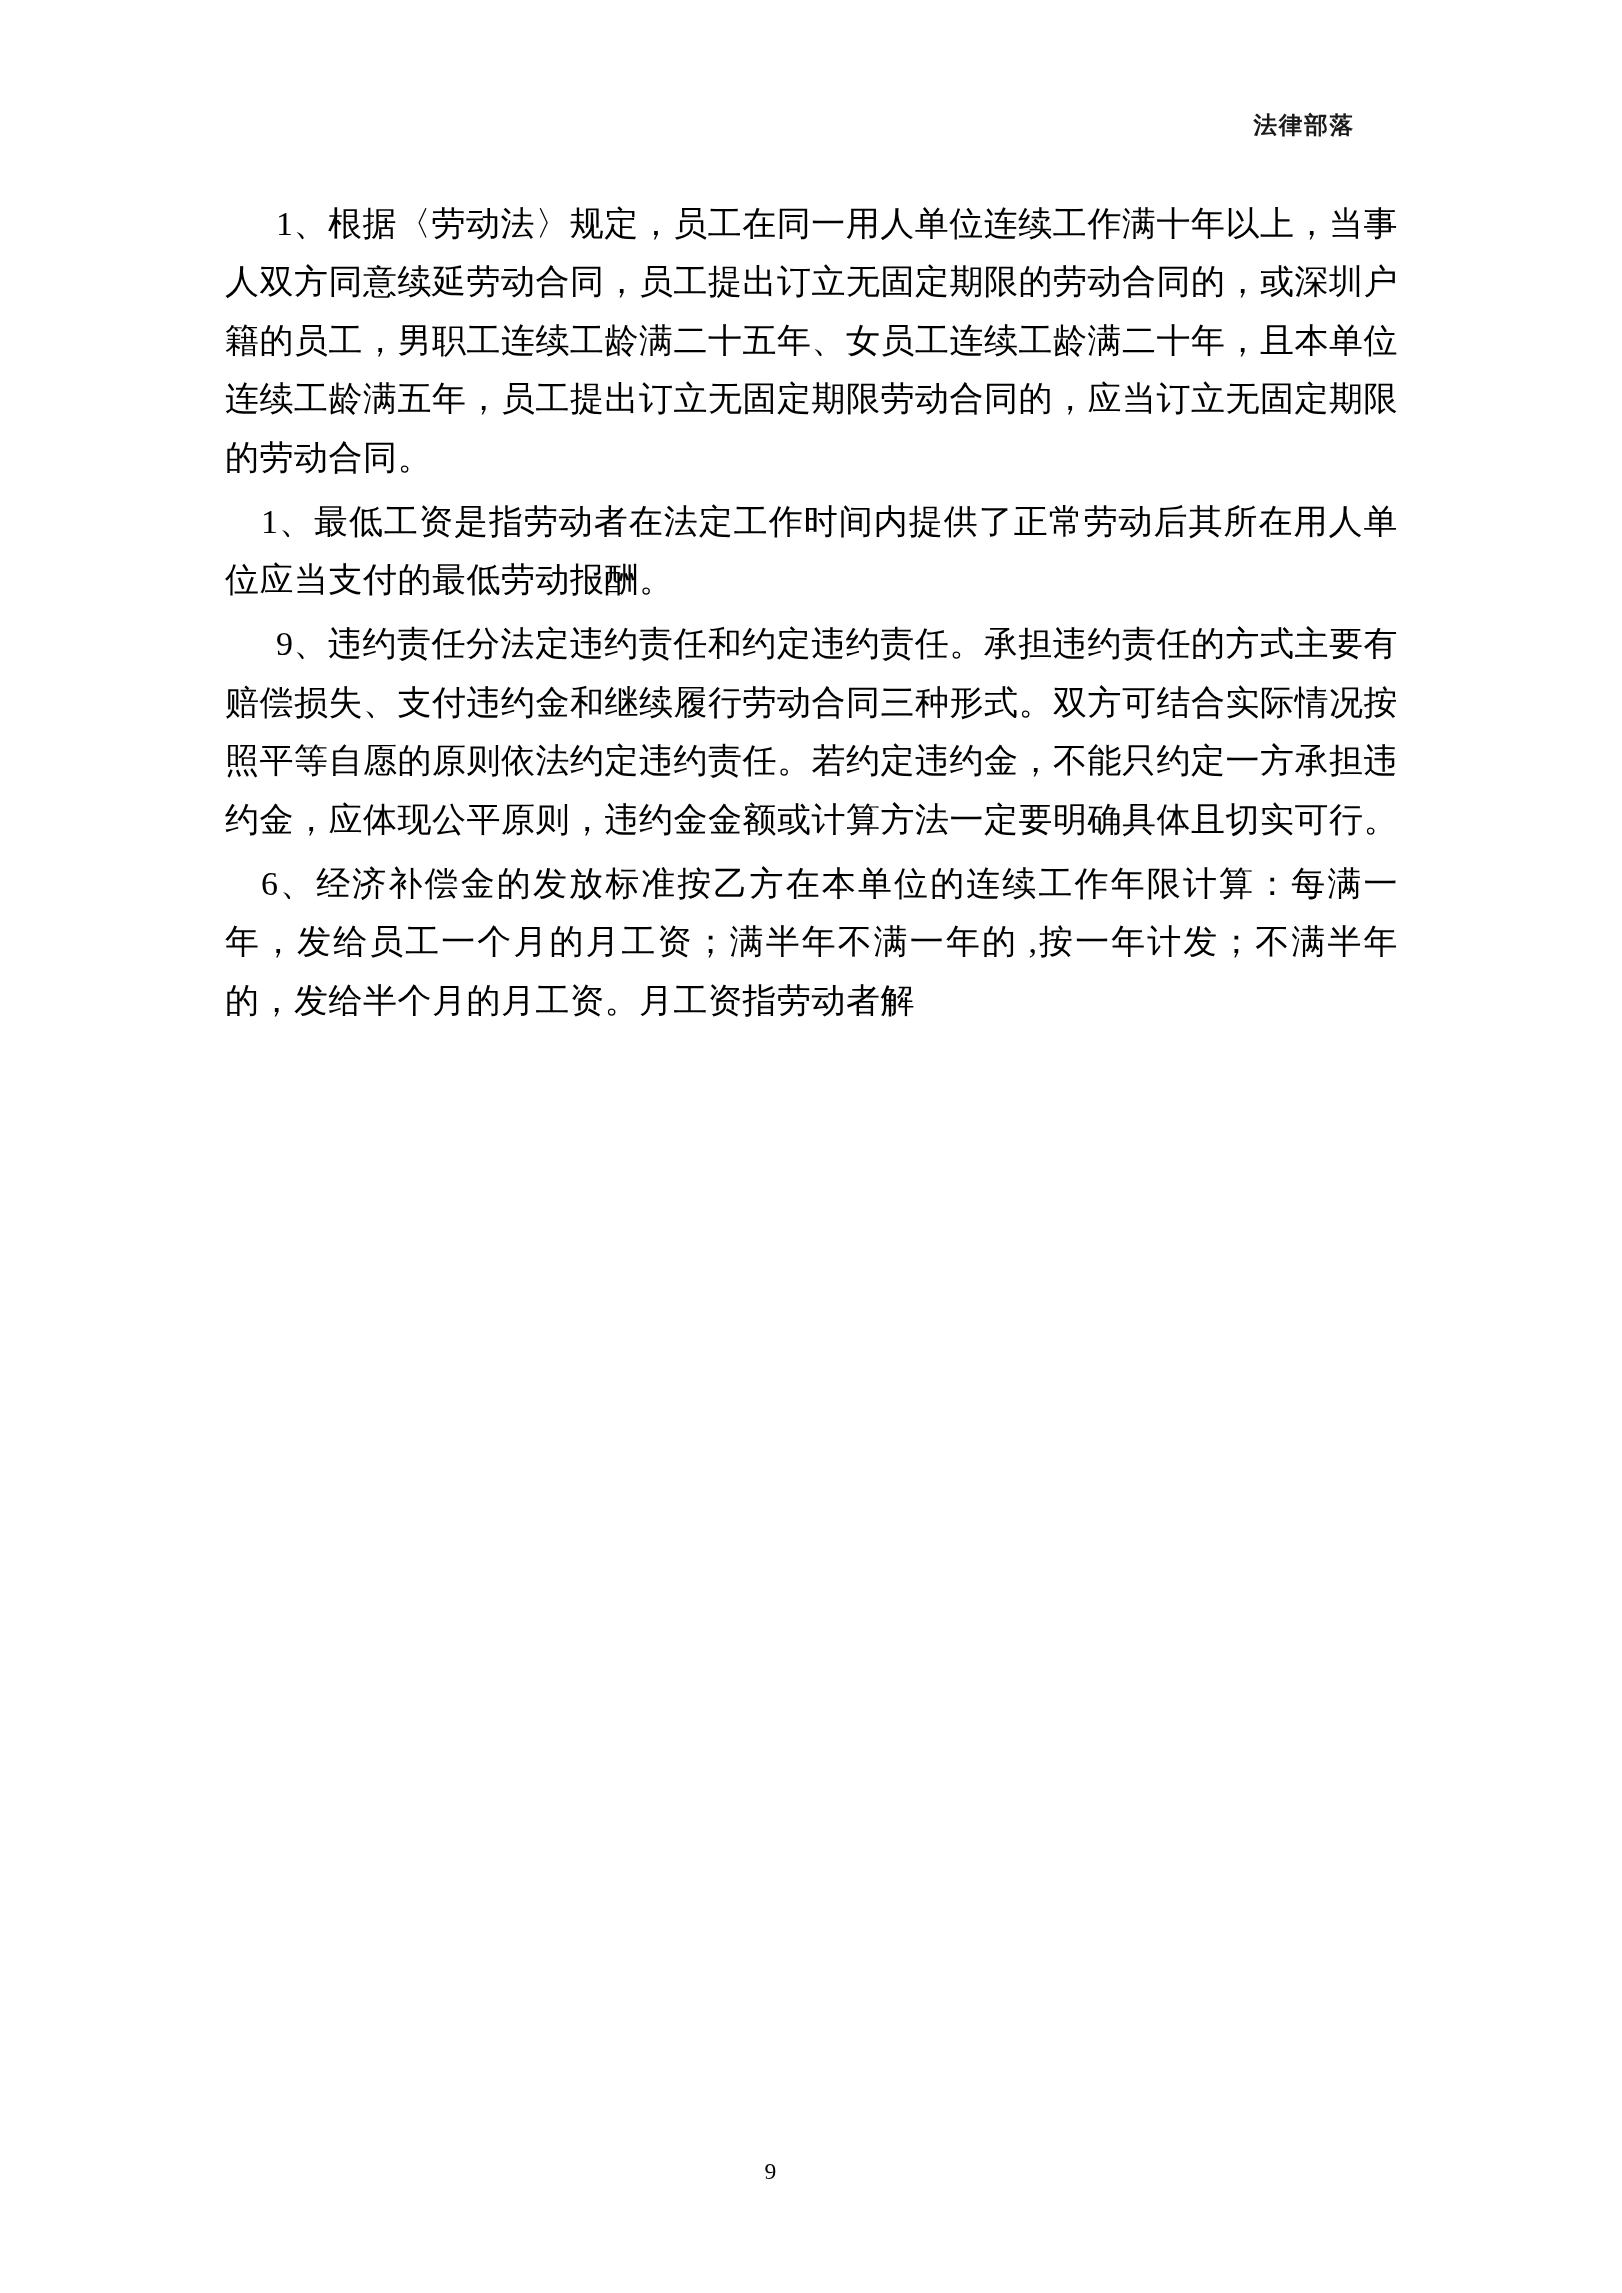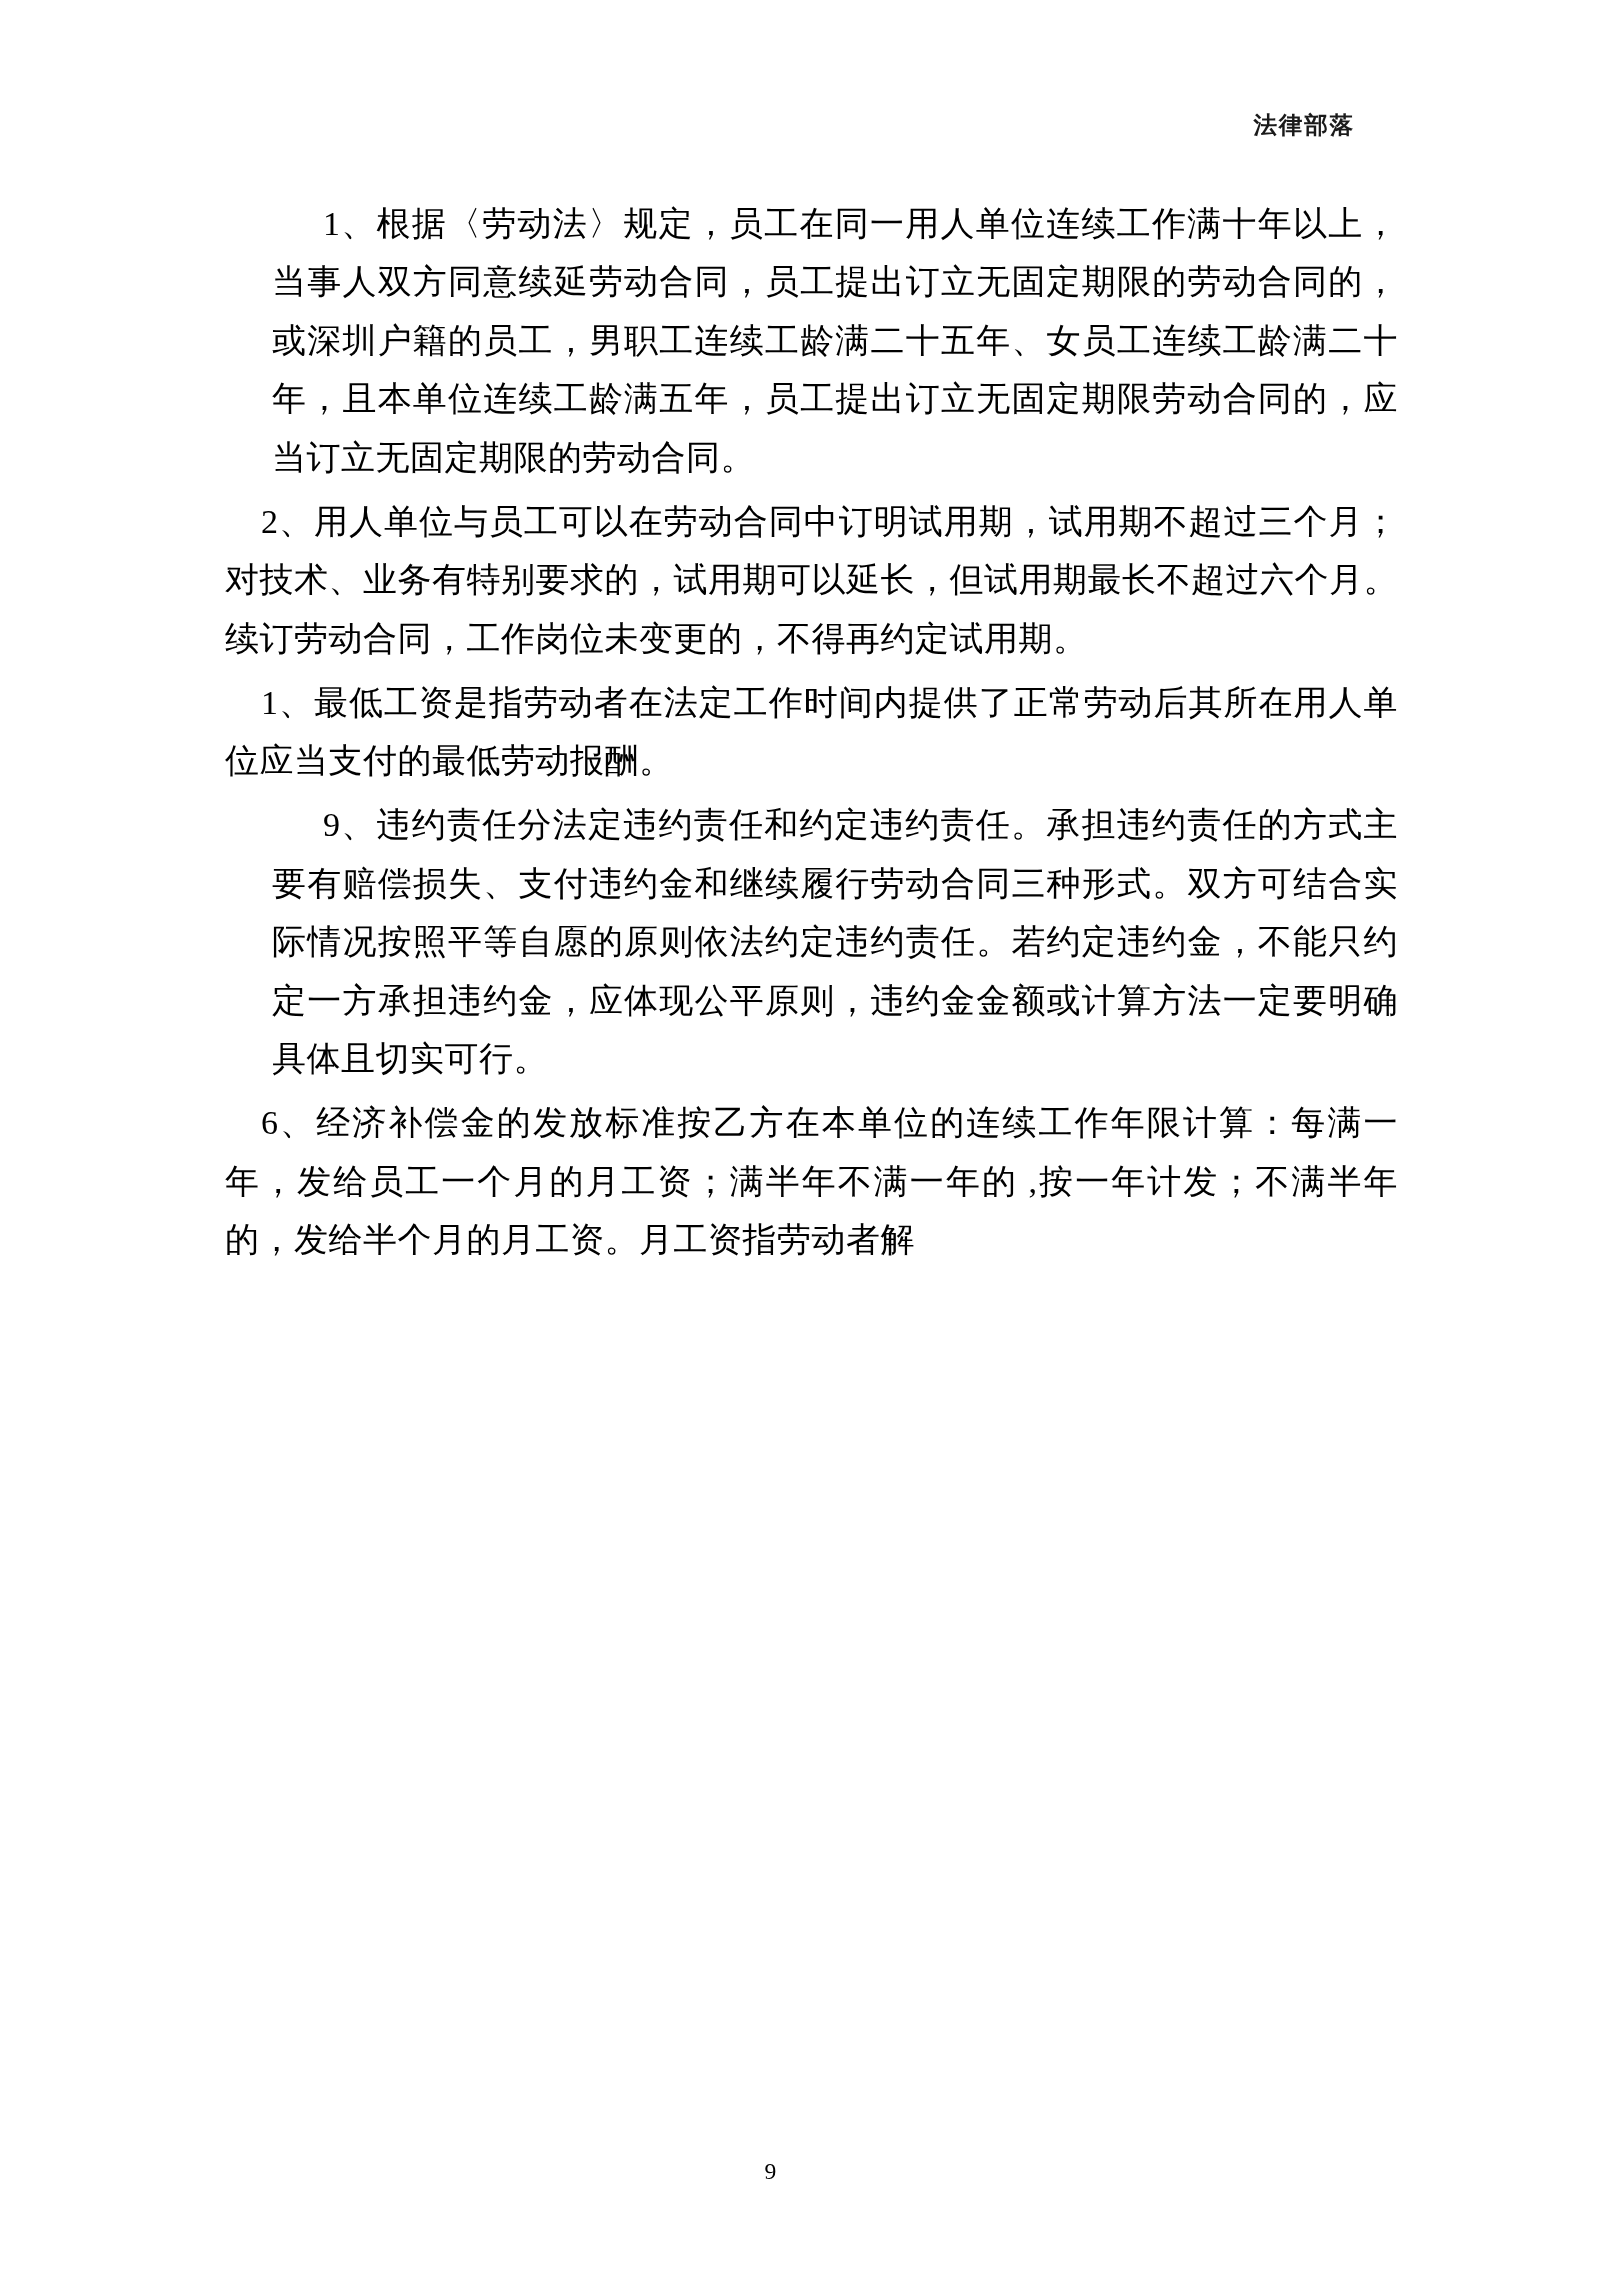--- a/index.html
+++ b/index.html
@@ -39,21 +39,21 @@
     margin: 0 0 5.5px 0;
     font-size: 34px;
     line-height: 1.72;
     text-align: justify;
     text-justify: inter-ideograph;
     text-indent: 0;
     letter-spacing: 0.5px;
     color: #000000;
     font-family: "Liberation Serif", "DejaVu Serif", serif;
   }
-  p.para.indent1 { text-indent: 51px; margin-left: 47px; }
+  p.para.indent1 { text-indent: 51px; }
   p.para.indent2 { text-indent: 36px; }
   .footer-num {
     position: absolute;
     bottom: 109px;
     left: 0;
     width: 100%;
     text-align: center;
     font-size: 23.6px;
     color: #000000;
     font-family: "Liberation Serif", "DejaVu Serif", serif;
@@ -61,21 +61,20 @@
 </style>
 </head>
 <body>
 
 <div class="page">
 
   <div class="header">法律部落</div>
 
   <div class="body-wrap">
     <p class="para indent1">1、根据〈劳动法〉规定，员工在同一用人单位连续工作满十年以上，当事人双方同意续延劳动合同，员工提出订立无固定期限的劳动合同的，或深圳户籍的员工，男职工连续工龄满二十五年、女员工连续工龄满二十年，且本单位连续工龄满五年，员工提出订立无固定期限劳动合同的，应当订立无固定期限的劳动合同。</p>
-    <p class="para indent2">2、用人单位与员工可以在劳动合同中订明试用期，试用期不超过三个月；对技术、业务有特别要求的，试用期可以延长，但试用期最长不超过六个月。续订劳动合同，工作岗位未变更的，不得再约定试用期。</p>
     <p class="para indent2">1、最低工资是指劳动者在法定工作时间内提供了正常劳动后其所在用人单位应当支付的最低劳动报酬。</p>
     <p class="para indent1">9、违约责任分法定违约责任和约定违约责任。承担违约责任的方式主要有赔偿损失、支付违约金和继续履行劳动合同三种形式。双方可结合实际情况按照平等自愿的原则依法约定违约责任。若约定违约金，不能只约定一方承担违约金，应体现公平原则，违约金金额或计算方法一定要明确具体且切实可行。</p>
     <p class="para indent2">6、经济补偿金的发放标准按乙方在本单位的连续工作年限计算：每满一年，发给员工一个月的月工资；满半年不满一年的 ,按一年计发；不满半年的，发给半个月的月工资。月工资指劳动者解</p>
   </div>
 
   <div class="footer-num">9</div>
 
 </div>
 
 

